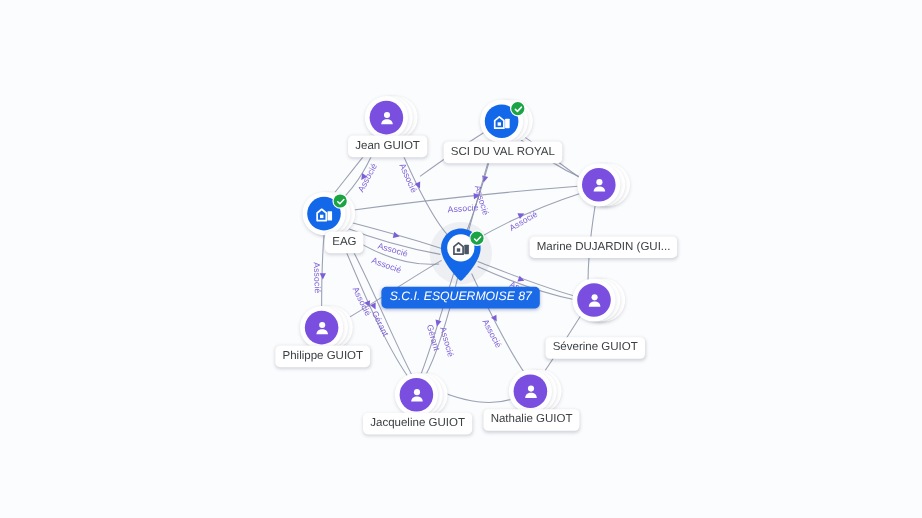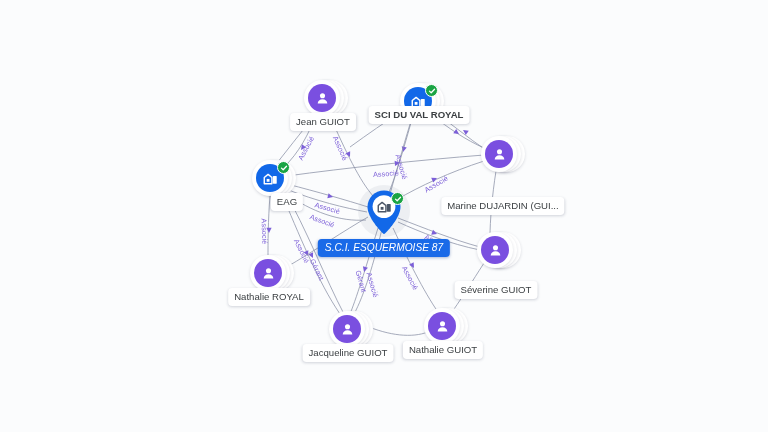--- a/index.html
+++ b/index.html
@@ -238,21 +238,21 @@
                 <rect x="6.6" y="12.6" width="4" height="4" fill="#ffffff"></rect>
               </svg>
             </div>
           </div>
         </div>
         <div class="badge" style="left: 6px; top: -18px;">
           <svg width="8" height="8" viewBox="0 0 12 12" aria-hidden="true">
             <path d="M2.2 6.2 L4.8 8.7 L9.8 3.4" fill="none" stroke="#ffffff" stroke-width="1.9" stroke-linecap="round" stroke-linejoin="round"></path>
           </svg>
         </div>
-        <div class="caption" style="left: 0px; top: 4px; font-weight: bold;">SCI DU VAL ROYAL</div>
+        <div class="caption" style="left: 0px; top: 16px;">SCI DU VAL ROYAL</div>
       </div>
       <div class="node" style="left: 323px; top: 99px;">
         <div class="stack">
           <div class="card c3"></div>
           <div class="card c2"></div>
           <div class="card c1">
             <div class="avatar person">
               <svg width="17" height="17" viewBox="0 0 24 24" aria-hidden="true">
                 <circle cx="12" cy="8.2" r="3.6" fill="#ffffff"></circle>
                 <path d="M5.2 19.2c0-3.7 3.1-6 6.8-6s6.8 2.3 6.8 6z" fill="#ffffff"></path>
@@ -298,21 +298,21 @@
           <div class="card c2"></div>
           <div class="card c1">
             <div class="avatar person">
               <svg width="17" height="17" viewBox="0 0 24 24" aria-hidden="true">
                 <circle cx="12" cy="8.2" r="3.6" fill="#ffffff"></circle>
                 <path d="M5.2 19.2c0-3.7 3.1-6 6.8-6s6.8 2.3 6.8 6z" fill="#ffffff"></path>
               </svg>
             </div>
           </div>
         </div>
-        <div class="caption" style="left: 0px; top: 14px;">Nathalie ROYAL</div>
+        <div class="caption" style="left: 0px; top: 14px;">Philippe GUIOT</div>
       </div>
       <div class="node" style="left: 348px; top: 330px;">
         <div class="stack">
           <div class="card c3"></div>
           <div class="card c2"></div>
           <div class="card c1">
             <div class="avatar person">
               <svg width="17" height="17" viewBox="0 0 24 24" aria-hidden="true">
                 <circle cx="12" cy="8.2" r="3.6" fill="#ffffff"></circle>
                 <path d="M5.2 19.2c0-3.7 3.1-6 6.8-6s6.8 2.3 6.8 6z" fill="#ffffff"></path>

